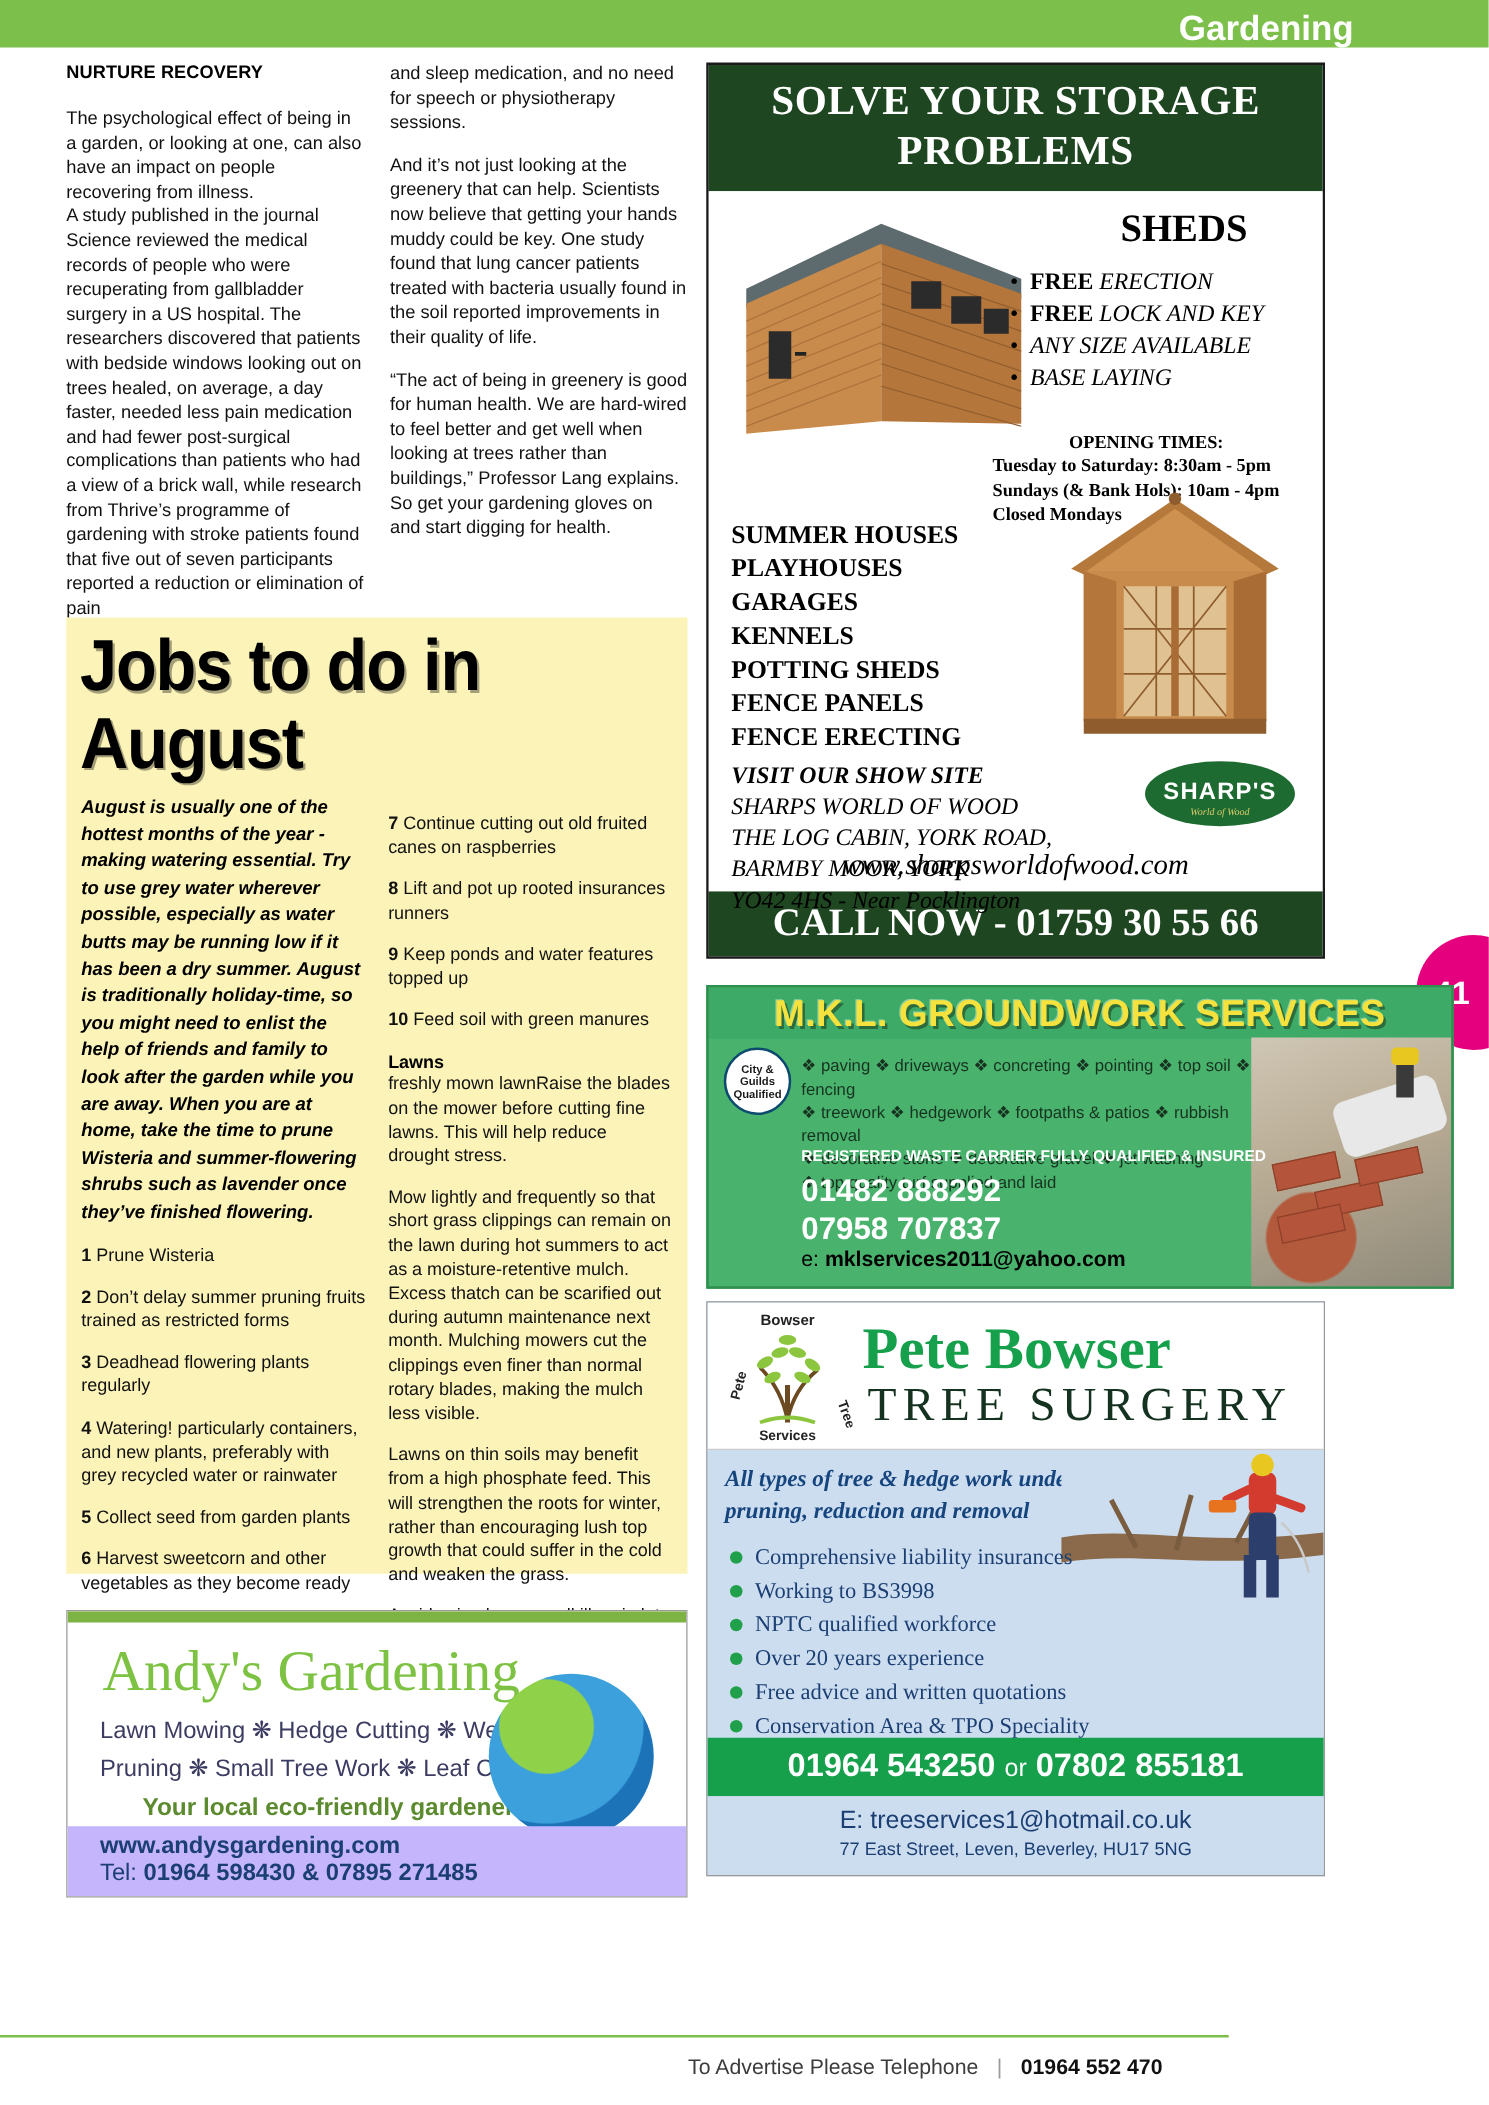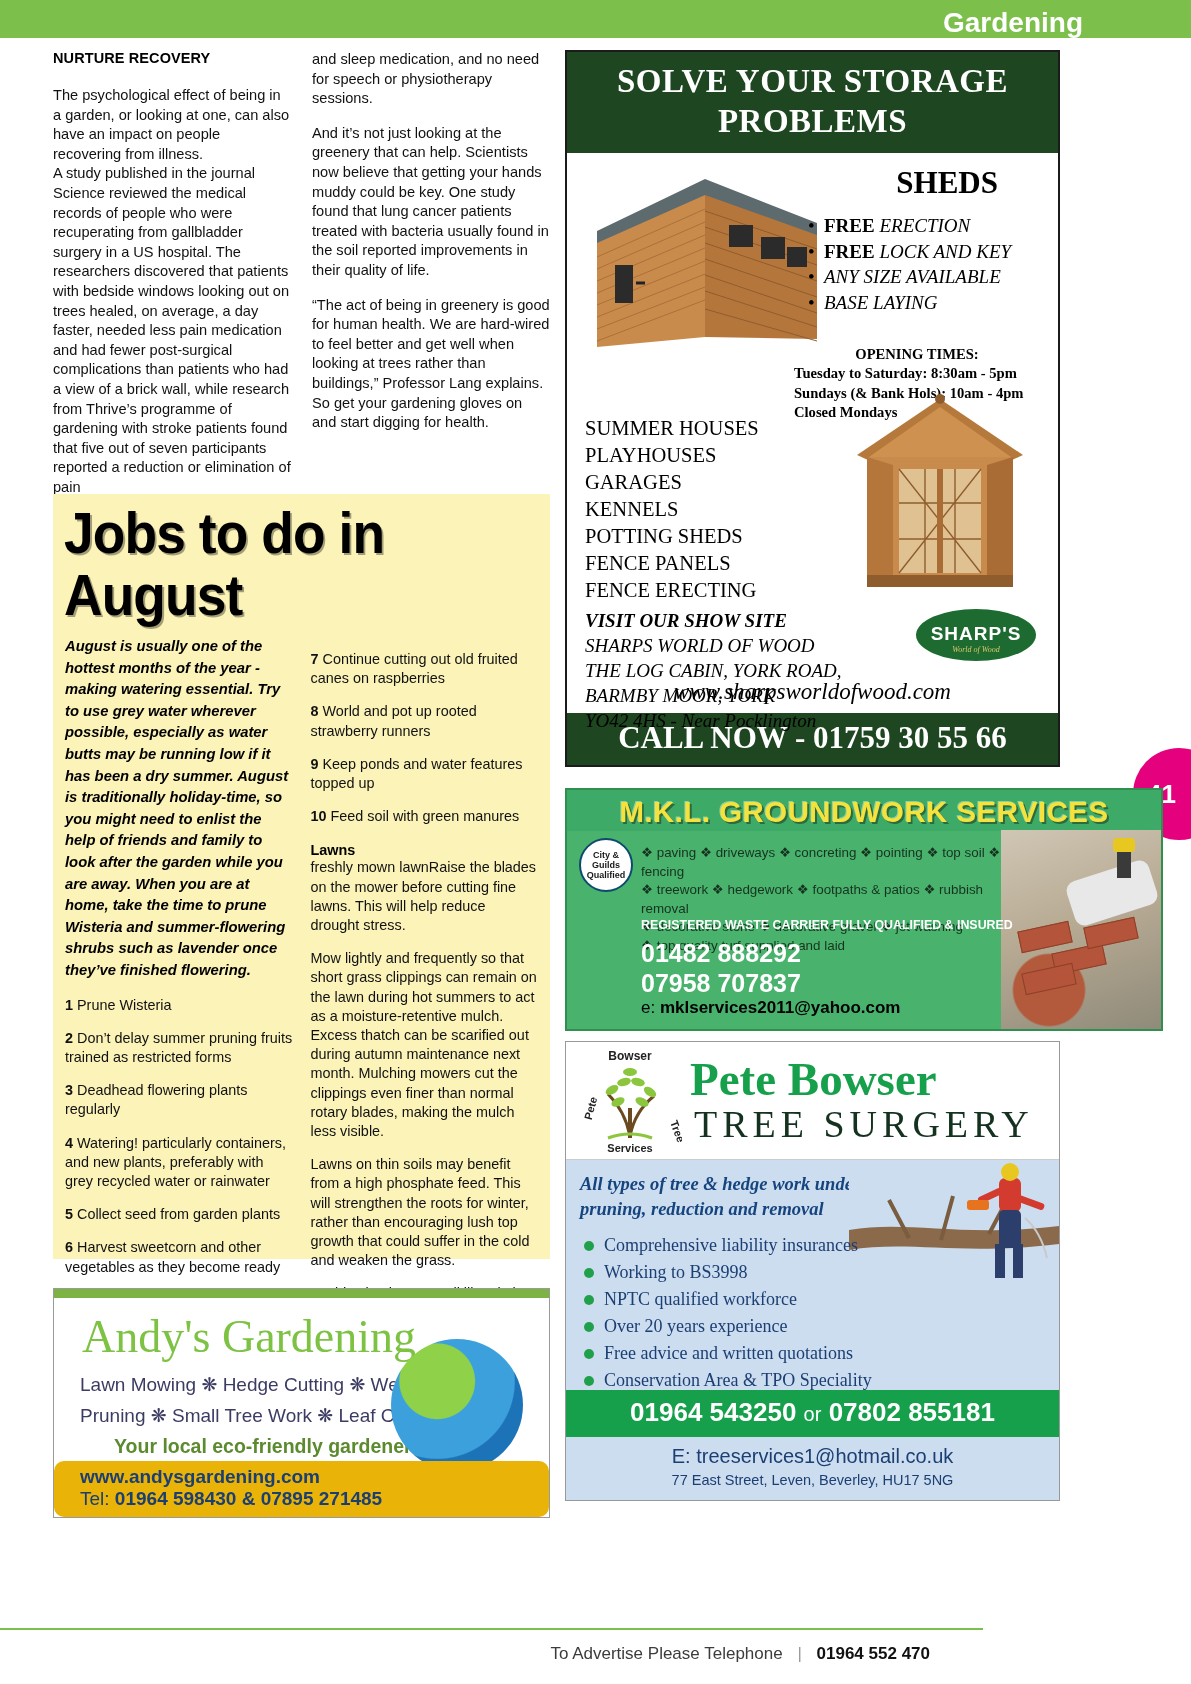--- a/index.html
+++ b/index.html
@@ -92,21 +92,21 @@
   .sheds-list .bw { font-weight: bold; font-style: normal; }
   .sheds-list .it { font-style: italic; }
   .opening {
     position: absolute; right: 18px; top: 192px; width: 246px;
     font-family: "Liberation Serif", serif; font-size: 14.6px; line-height: 19.4px;
     font-weight: bold;
   }
   .opening .oh { display:block; text-align:center; }
   .types {
     position: absolute; left: 18px; top: 262px;
-    font-family: "Liberation Serif", serif; font-weight: normal;
+    font-family: "Liberation Serif", serif; font-weight: bold;
     font-size: 20.5px; line-height: 27px;
   }
   .visit {
     position: absolute; left: 18px; top: 455px; width: 300px;
     font-family: "Liberation Serif", serif; font-style: italic;
     font-size: 19px; line-height: 25px;
   }
   .visit .vh { font-weight: bold; }
   .sharps-web {
     position: absolute; left: 0; right: 0; bottom: 8px; text-align: center;
@@ -221,21 +221,21 @@
   .andy-title {
     font-family:"Liberation Serif",serif; font-size: 46px; color:#7dc242;
     padding: 12px 0 0 28px;
   }
   .andy-serv {
     font-size: 19px; color:#3c3c63; line-height: 31px; padding-left: 26px; margin-top: 6px;
   }
   .andy-tag {
     font-size: 19.5px; font-weight: bold; color:#5c8a2e; padding-left: 60px; margin-top: 4px;
   }
-  .andy-bar { position:absolute; left:0; right:0; bottom:0; background:#eab308; padding: 5px 0 7px 26px; border-radius: 10px; }
+  .andy-bar { position:absolute; left:0; right:0; bottom:0; background:#c4b5fd; padding: 5px 0 7px 26px; }
   .andy-web { font-size: 19px; font-weight: bold; color:#1b3f72; }
   .andy-tel { font-size: 19px; color:#1b3f72; }
   .andy-tel b { font-weight: bold; }
   .andy-globe {
     position:absolute; right: 26px; bottom: 46px; width: 132px; height: 132px;
     border-radius: 50%;
     background: radial-gradient(circle at 35% 32%, #8fd24a 0 30%, #3ba0dc 31% 62%, #1d73b8 63% 100%);
   }
 
   
@@ -281,21 +281,21 @@
           <div class="job-item"><b>2 </b><span>Don’t delay summer pruning fruits trained as restricted forms</span></div>
           <div class="job-item"><b>3 </b><span>Deadhead flowering plants regularly</span></div>
           <div class="job-item"><b>4 </b><span>Watering! particularly containers, and new plants, preferably with grey recycled water or rainwater</span></div>
           <div class="job-item"><b>5 </b><span>Collect seed from garden plants</span></div>
           <div class="job-item"><b>6 </b><span>Harvest sweetcorn and other vegetables as they become ready</span></div>
         </div>
     </div>
     <div class="jobs-col">
       <div id="jobs-right">
           <div class="job-item"><b>7 </b><span>Continue cutting out old fruited canes on raspberries</span></div>
-          <div class="job-item"><b>8 </b><span>World and pot up rooted strawberry runners</span></div>
+          <div class="job-item"><b>8 </b><span>Lift and pot up rooted insurances runners</span></div>
           <div class="job-item"><b>9 </b><span>Keep ponds and water features topped up</span></div>
           <div class="job-item"><b>10 </b><span>Feed soil with green manures</span></div>
         </div>
       <div class="lawns-h">Lawns</div>
       <div id="lawns-body">
           <div class="lawns-p">freshly mown lawnRaise the blades on the mower before cutting fine lawns. This will help reduce drought stress.</div>
           <div class="lawns-p">Mow lightly and frequently so that short grass clippings can remain on the lawn during hot summers to act as a moisture-retentive mulch. Excess thatch can be scarified out during autumn maintenance next month. Mulching mowers cut the clippings even finer than normal rotary blades, making the mulch less visible.</div>
           <div class="lawns-p">Lawns on thin soils may benefit from a high phosphate feed. This will strengthen the roots for winter, rather than encouraging lush top growth that could suffer in the cold and weaken the grass.</div>
           <div class="lawns-p">Avoid using lawn weedkillers in late summer - they will be more effective in the cooler, damper autumn weather.</div>
         </div>

